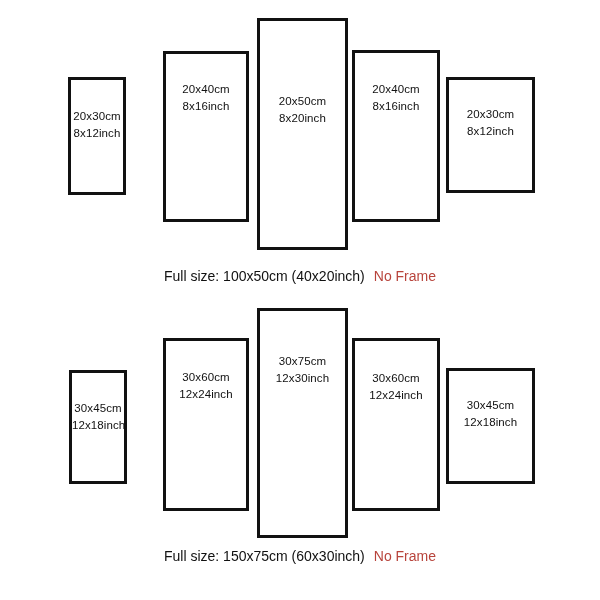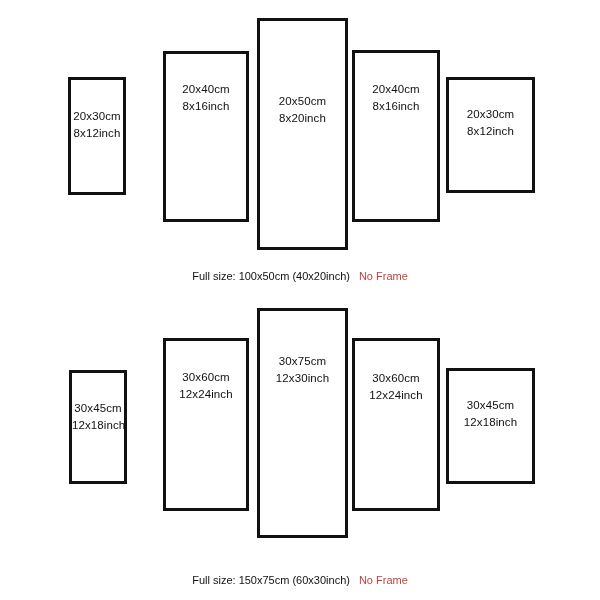--- a/index.html
+++ b/index.html
@@ -50,21 +50,21 @@
 
   .panel-label .line {
     display: block;
   }
 
   .caption {
     position: absolute;
     left: 0;
     width: 600px;
     text-align: center;
-    font-size: 11px;
+    font-size: 14px;
     line-height: 21px;
     color: #111111;
     white-space: nowrap;
   }
 
   .caption .no-frame {
     color: #b8443c;
     margin-left: 9px;
   }
 </style>
@@ -145,18 +145,18 @@
       </div>
     </div>
 
     <div class="panel" style="left:446px;top:78px;width:89px;height:116px;">
       <div class="panel-label" style="top:26px;">
         <span class="line">30x45cm</span>
         <span class="line">12x18inch</span>
       </div>
     </div>
 
-    <div class="caption" style="top:280px;">
+    <div class="caption" style="top:256px;">
       <span>Full size: 150x75cm (60x30inch)</span><span class="no-frame">No Frame</span>
     </div>
   </div>
 
 </div>
 
 </body></html>

